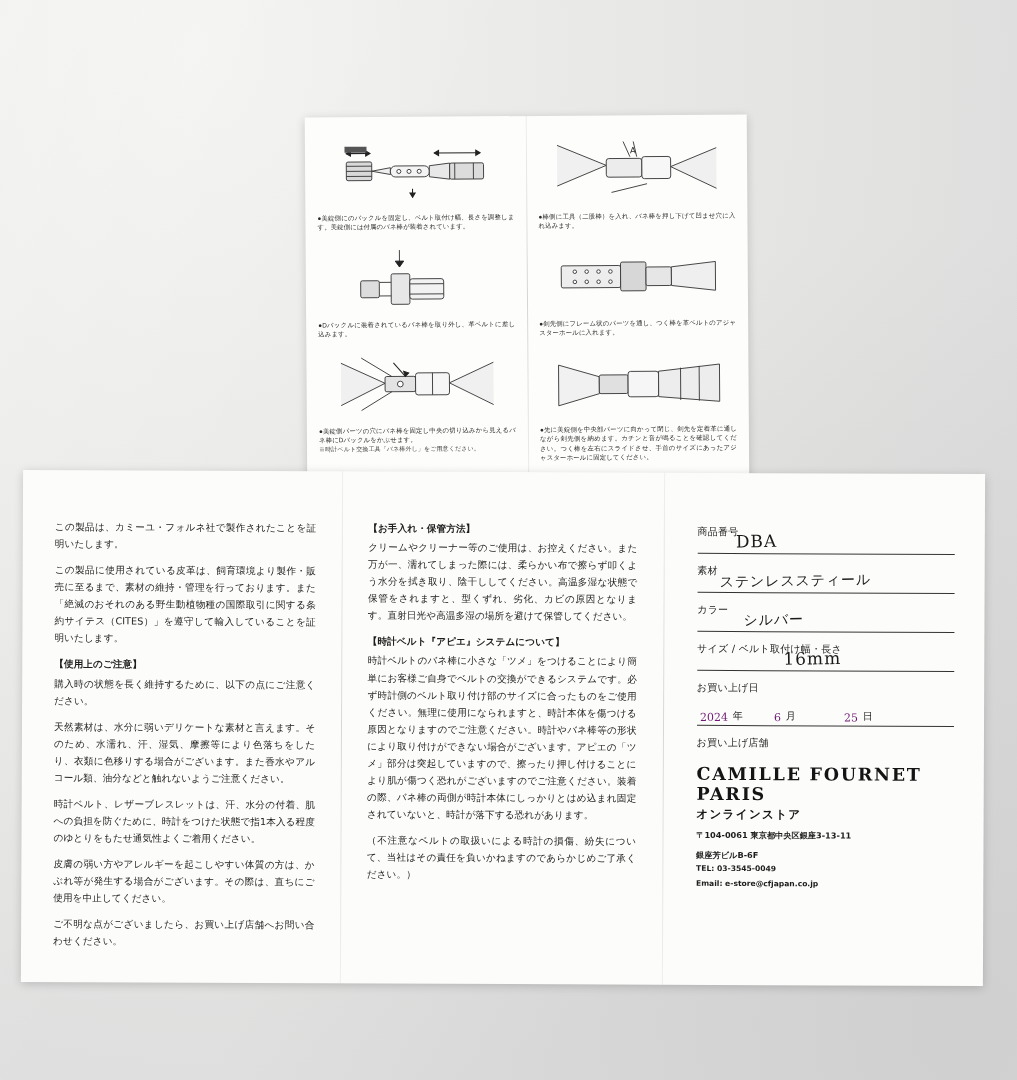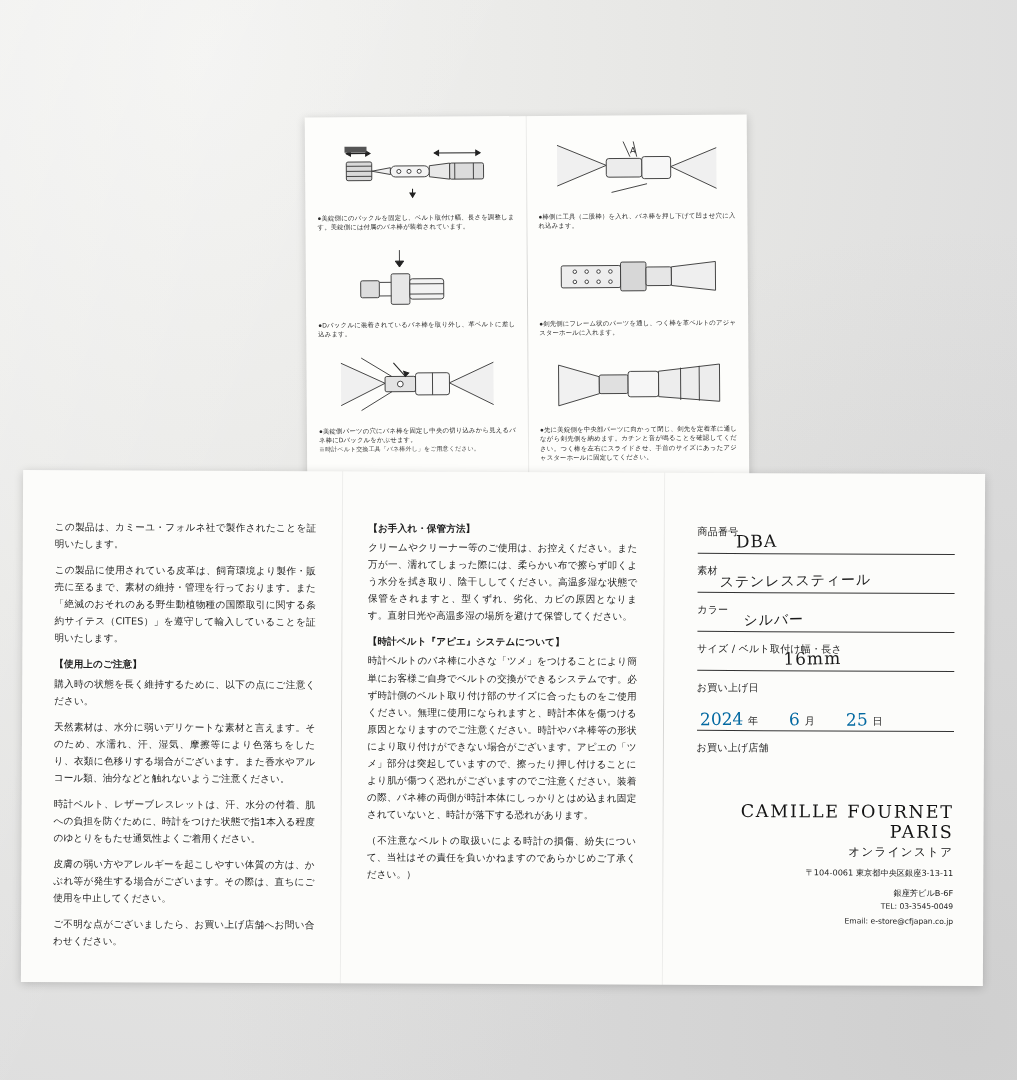--- a/index.html
+++ b/index.html
@@ -96,27 +96,27 @@
     position:absolute;bottom:2px;
     letter-spacing:.06em;
     transform:rotate(-1.2deg);
   }
   .hand.small{font-size:14px;}
   .dateline{
     display:flex;align-items:flex-end;gap:0;border-bottom:1px solid #333;
     margin-bottom:10px;padding-bottom:1px;
   }
   .dnum{
-    font-family:"DejaVu Serif", serif;font-size:17px;color:#0369a1;
+    font-family:"DejaVu Serif", serif;font-size:11px;color:#701a75;
     transform:rotate(-1deg);padding:0 3px;
   }
   .dunit{font-family:"DejaVu Sans", sans-serif;font-size:10px;color:#1d1d1d;padding:0 6px 1px 2px;}
 
   .brand{
-    text-align:right;margin-top:46px;
+    text-align:left;margin-top:14px;font-weight:bold;
   }
   .brand .b1{
     font-family:"DejaVu Serif", serif;font-size:17.5px;letter-spacing:.1em;color:#141414;
   }
   .brand .b2{
     font-family:"DejaVu Sans", sans-serif;font-size:11.5px;letter-spacing:.12em;color:#141414;margin-top:3px;
   }
   .brand .b3{
     font-family:"DejaVu Sans", sans-serif;font-size:8.2px;line-height:1.55;color:#1d1d1d;margin-top:7px;
   }
@@ -324,21 +324,21 @@
       </div>
     </div>
 
     <div class="field">
       <div class="flabel">お買い上げ日</div>
       <div class="dateline">
         <span class="dnum">2024</span>
         <span class="dunit">年</span>
         <span class="dnum" style="margin-left:22px;">6</span>
         <span class="dunit">月</span>
-        <span class="dnum" style="margin-left:22px;">25</span>
+        <span class="dnum" style="margin-left:39px;">25</span>
         <span class="dunit">日</span>
       </div>
     </div>
 
     <div class="field">
       <div class="flabel" style="margin-bottom:4px;">お買い上げ店舗</div>
     </div>
 
     <div class="brand">
       <div class="b1">CAMILLE FOURNET PARIS</div>

